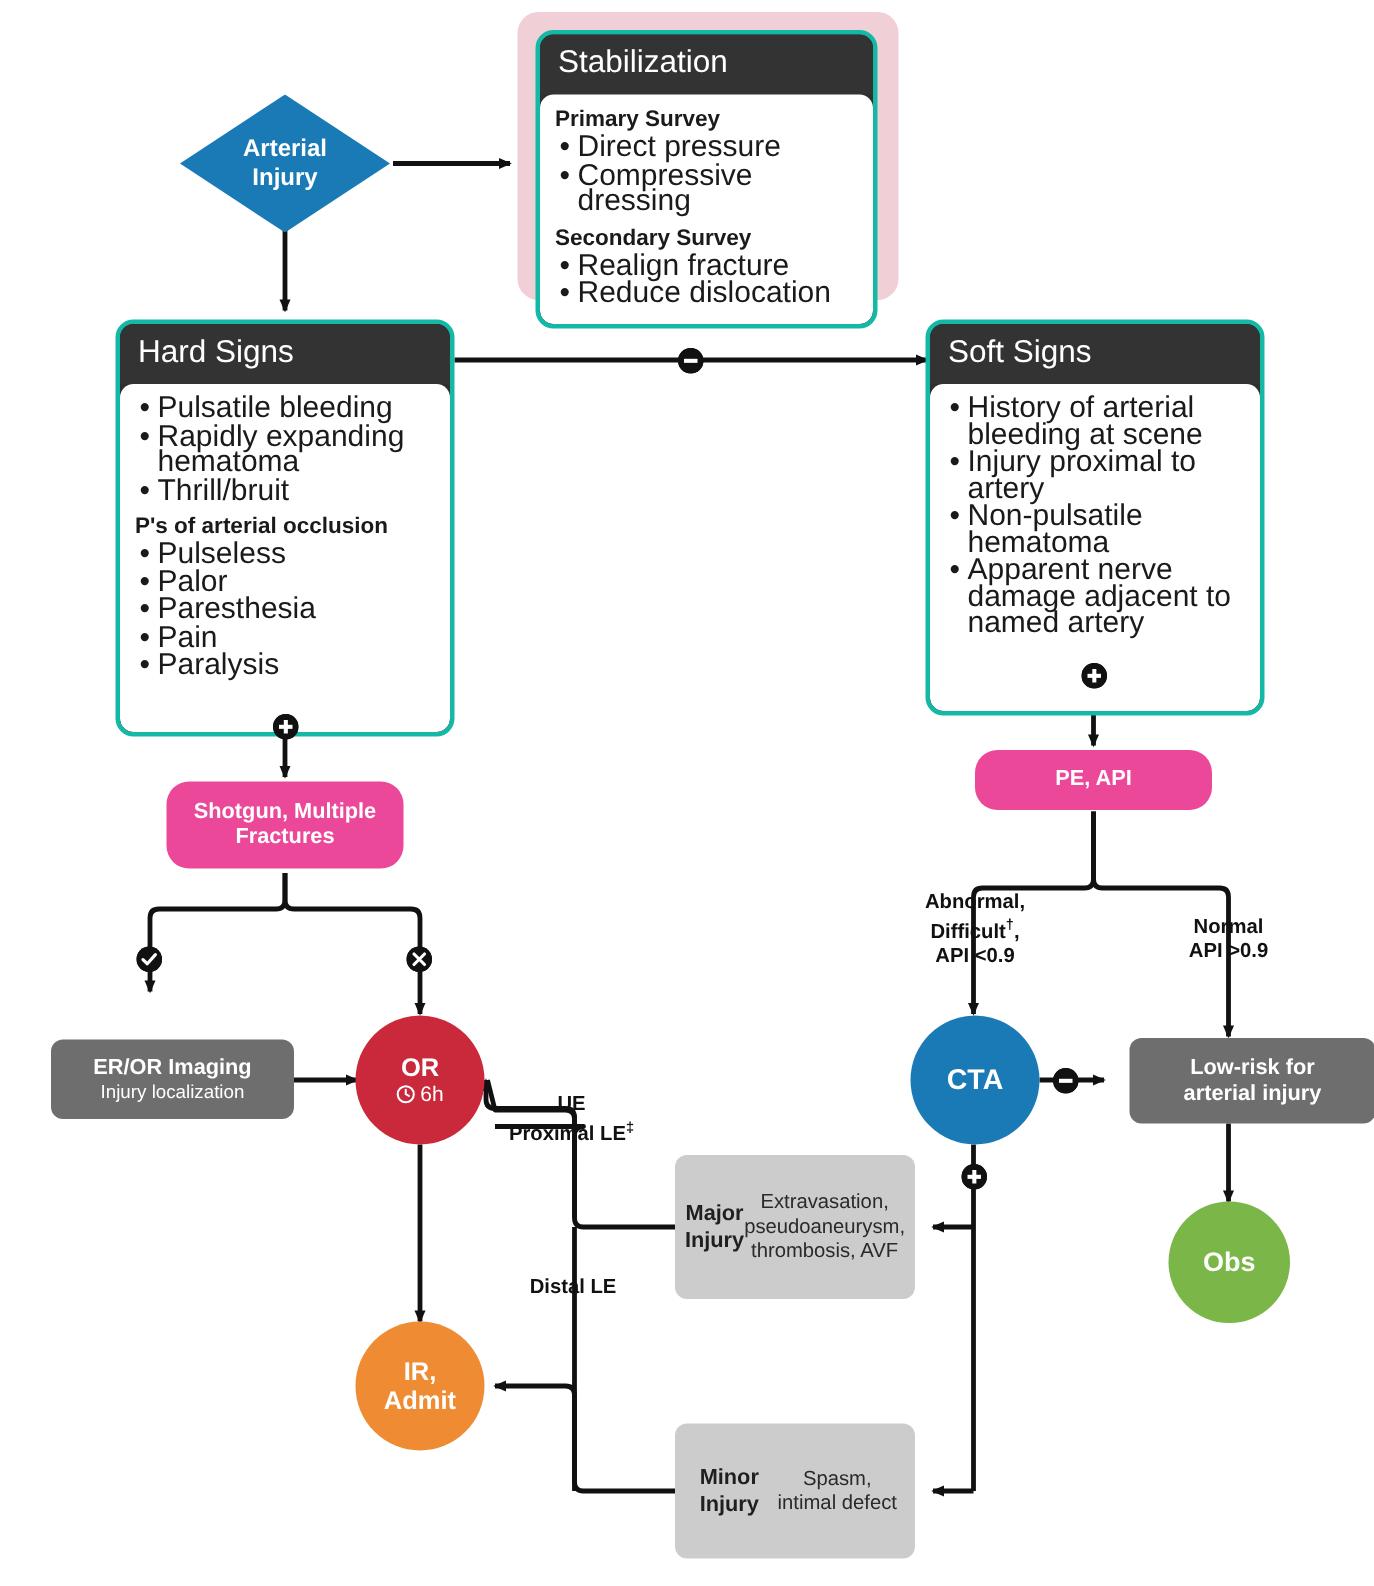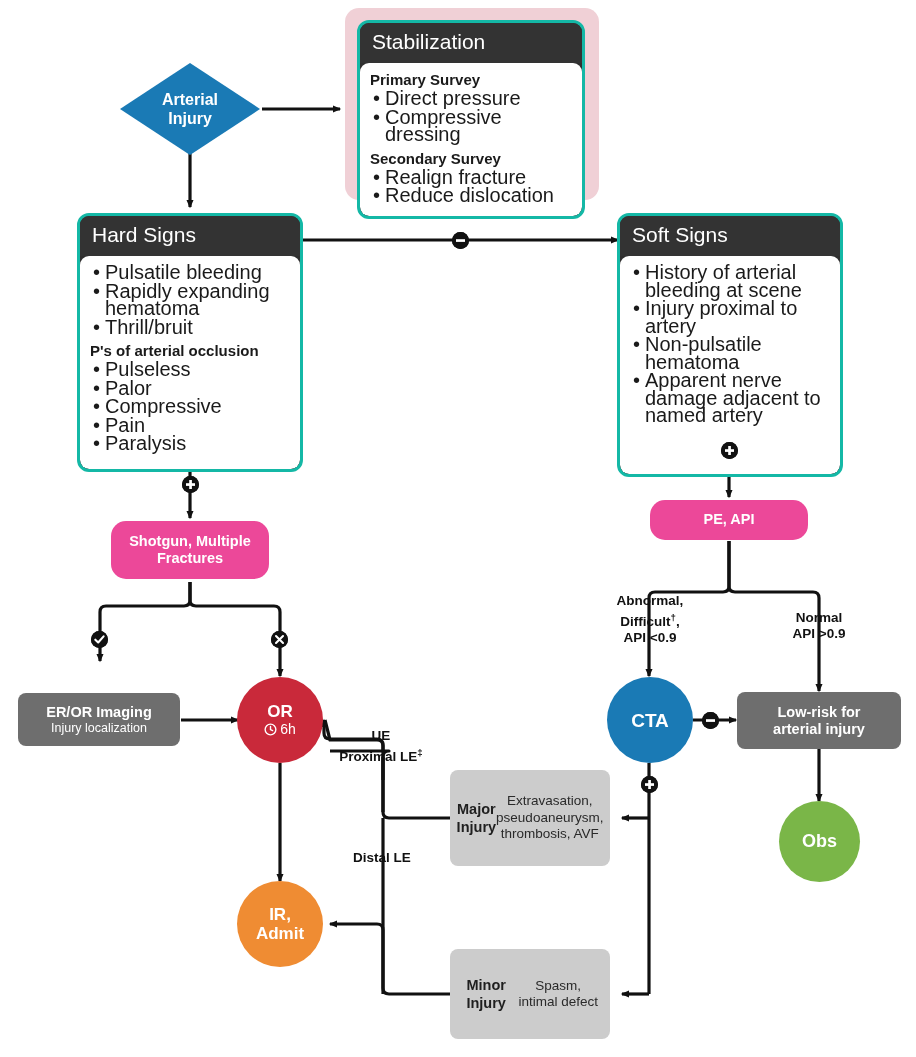--- a/index.html
+++ b/index.html
@@ -26,21 +26,21 @@
 
   
   .pinkwrap{position:absolute;background:#f0d0d6;border-radius:14px;}
 
   
   .darkbox{background:#ec4899;border-radius:15px;color:#fff;font-weight:bold;font-size:14.5px;line-height:17.5px;
            display:flex;align-items:center;justify-content:center;text-align:center;padding:4px 8px;}
 
   
   .graybox{background:#6e6e6e;border-radius:8px;color:#ffffff;display:flex;flex-direction:column;
-           align-items:center;justify-content:center;padding:4px 0;}
+           align-items:center;justify-content:center;padding:4px 0;margin-left:16px;}
   .graybox .g-title{font-weight:bold;font-size:14.5px;line-height:17px;}
   .graybox .g-sub{font-size:12.5px;line-height:15px;}
 
   .ltgraybox{background:#cccccc;border-radius:8px;color:#1f1f1f;display:flex;flex-direction:row;
              align-items:center;justify-content:center;text-align:center;padding:4px 8px;}
   .ltgraybox .g-title{font-weight:bold;font-size:14.5px;line-height:18px;}
   .ltgraybox .g-sub{font-size:13.5px;line-height:16.5px;color:#2a2a2a;}
 
   
   .circ{border-radius:50%;display:flex;flex-direction:column;align-items:center;justify-content:center;
@@ -135,31 +135,31 @@
       <div class="sub-head">Secondary Survey</div>
       <ul>
         <li>Realign fracture</li>
         <li>Reduce dislocation</li>
       </ul>
     </div>
   </div>
 
   <div class="node card" style="left:77px;top:213px;width:226px;">
     <div class="card-head">Hard Signs</div>
-    <div class="card-body" style="padding-bottom:15px;">
+    <div class="card-body" style="padding-bottom:34px;">
       <ul>
         <li>Pulsatile bleeding</li>
         <li>Rapidly expanding hematoma</li>
         <li>Thrill/bruit</li>
       </ul>
       <div class="sub-head">P's of arterial occlusion</div>
       <ul>
         <li>Pulseless</li>
         <li>Palor</li>
-        <li>Compressive</li>
+        <li>Paresthesia</li>
         <li>Pain</li>
         <li>Paralysis</li>
       </ul>
     </div>
   </div>
 
   <div class="node card" style="left:617px;top:213px;width:226px;">
     <div class="card-head">Soft Signs</div>
     <div class="card-body" style="padding-bottom:48px;">
       <ul>

